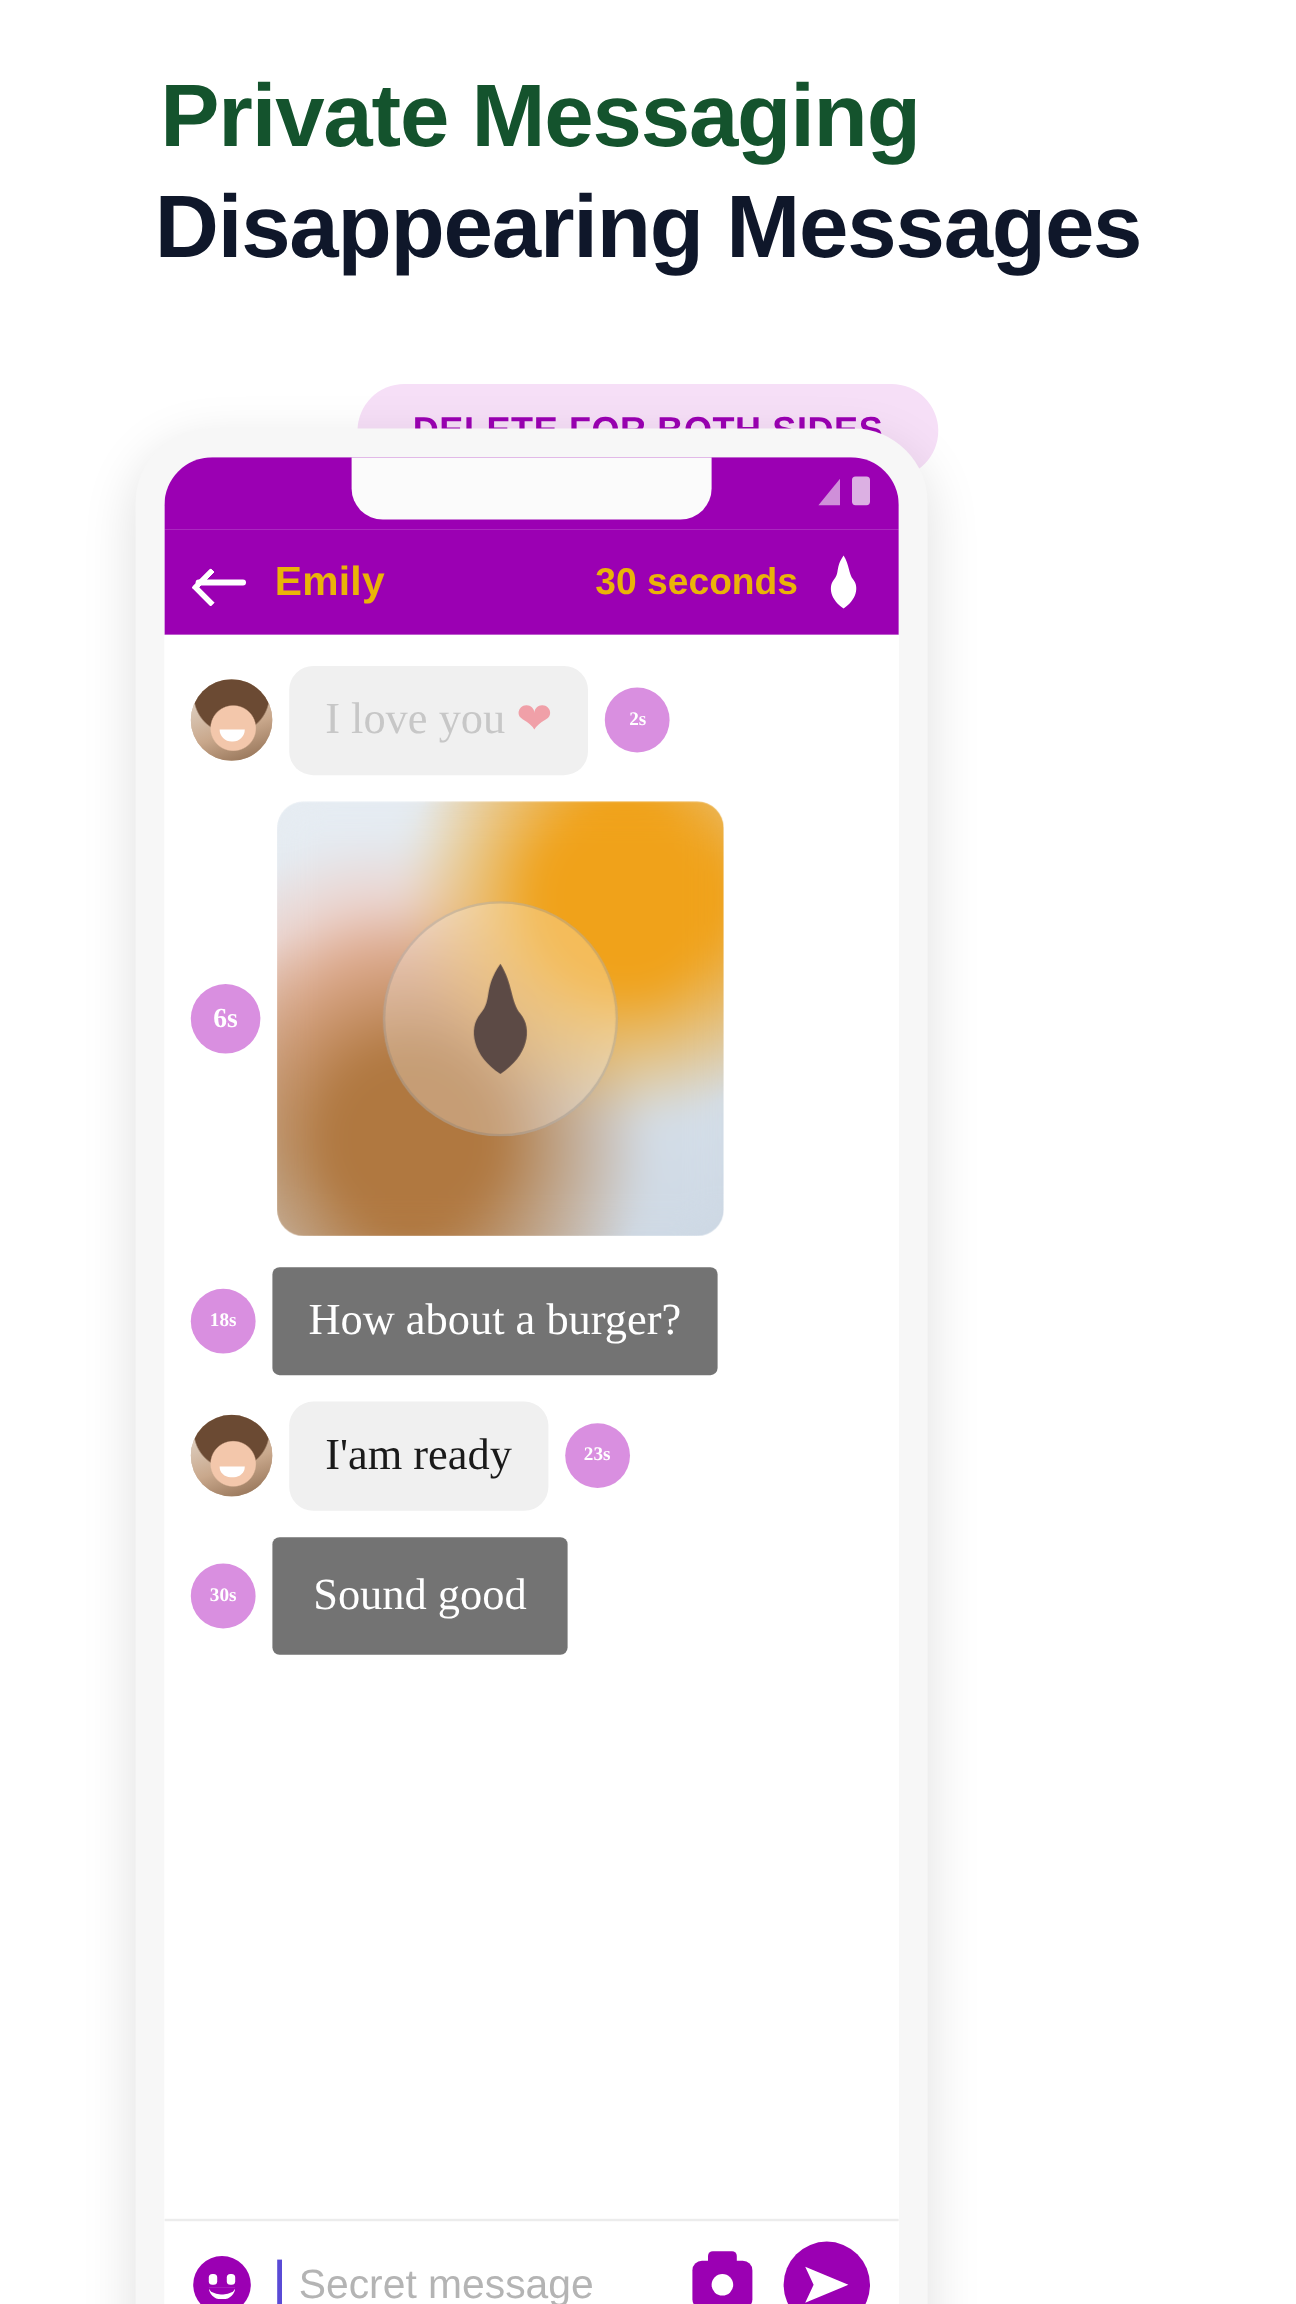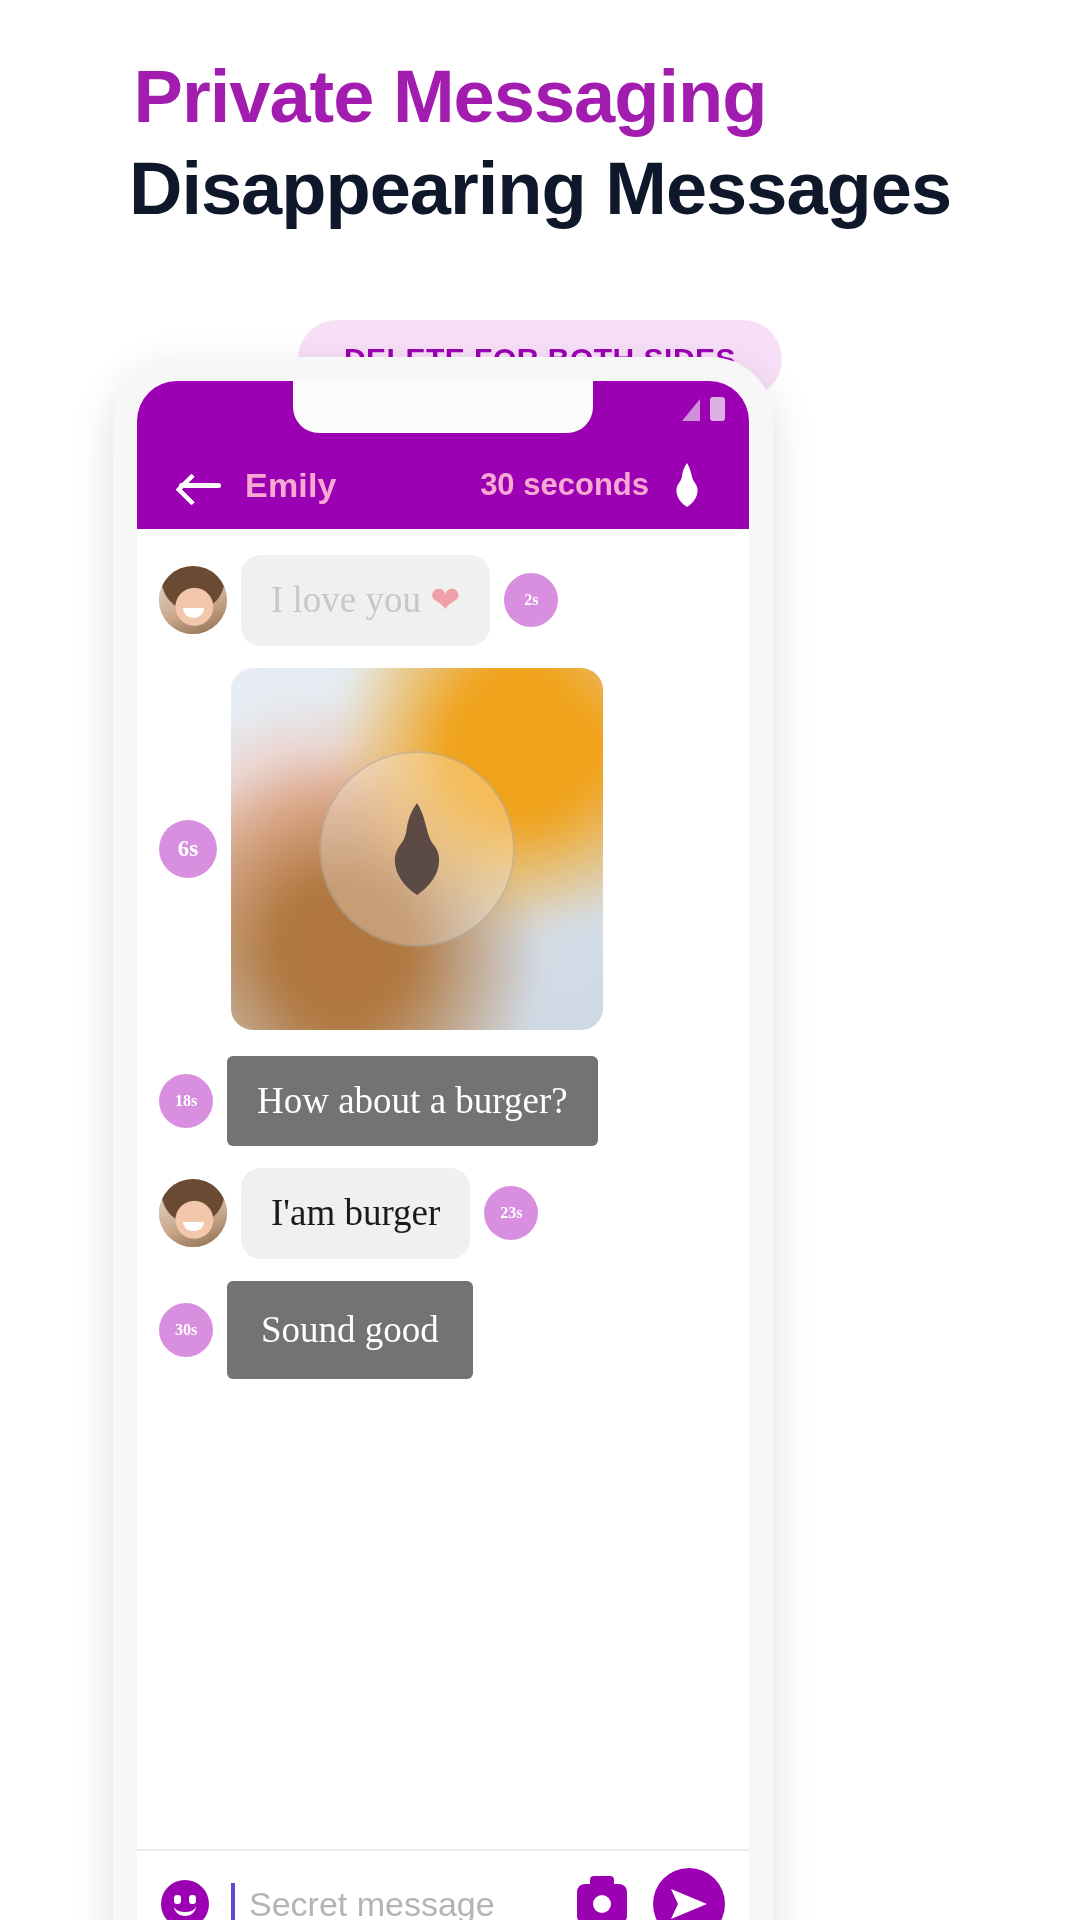--- a/index.html
+++ b/index.html
@@ -20,21 +20,21 @@
 
   
   .headline-1 {
     position: absolute;
     top: 58px;
     left: 0;
     width: 900px;
     text-align: center;
     font-size: 74px;
     font-weight: 700;
-    color: #a21caf;
+    color: #14532d;
     letter-spacing: -1px;
     line-height: 1.05;
   }
   .headline-2 {
     position: absolute;
     top: 150px;
     left: 0;
     width: 1080px;
     text-align: center;
     font-size: 74px;
@@ -113,22 +113,22 @@
     background: #dcb0e3;
     border-radius: 3px;
   }
 
   
   .chat-header {
     height: 88px;
     background: #9b00b3;
     display: flex;
     align-items: center;
-    padding: 0 42px;
-    color: #f9a8d4;
+    padding: 0 26px;
+    color: #eab308;
   }
   .back-arrow { width: 46px; height: 30px; position: relative; flex: none; }
   .back-arrow:before {
     content: "";
     position: absolute; left: 0; top: 13px;
     width: 42px; height: 5px; background: #fff; border-radius: 3px;
   }
   .back-arrow:after {
     content: "";
     position: absolute; left: 1px; top: 8px;
@@ -362,21 +362,21 @@
         <div class="row right">
           <div class="tstamp mr14">18s</div>
           <div class="bubble out">How about a burger?</div>
         </div>
 
         <div class="row left">
           <div class="avatar">
             <div class="face"></div>
               <div class="smile"></div>
           </div>
-          <div class="bubble in">I'am burger</div>
+          <div class="bubble in">I'am ready</div>
           <div class="tstamp ml14">23s</div>
         </div>
 
         <div class="row right">
           <div class="tstamp mr14">30s</div>
           <div class="bubble out" style="padding:28px 34px;">Sound good</div>
         </div>
 
       </div>
 

